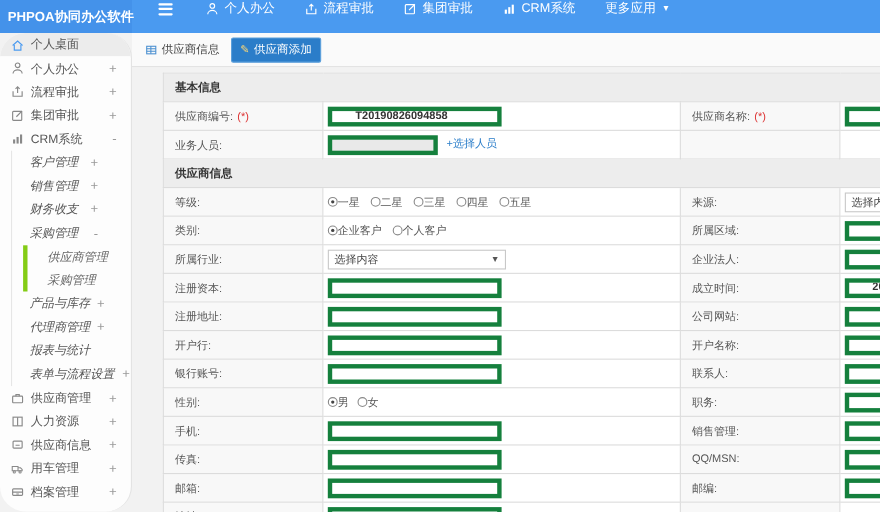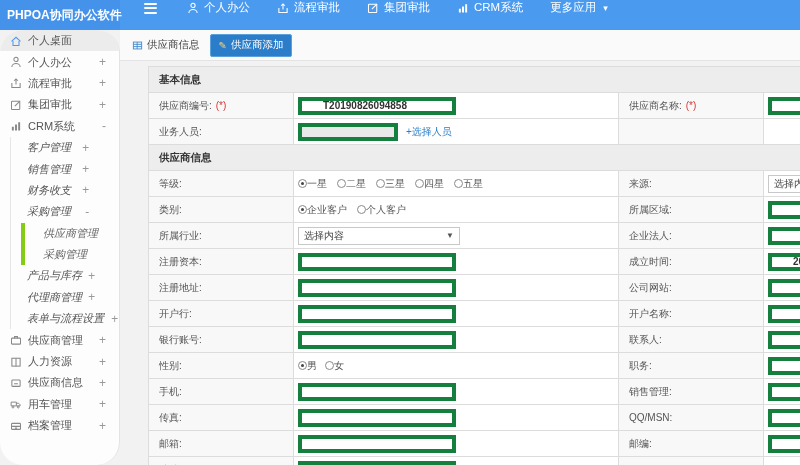--- a/index.html
+++ b/index.html
@@ -182,20 +182,23 @@
       </div>
     </div>
     <div class="side-item">
       <span>产品与库存</span>
       <span class="suffix">+</span>
     </div>
     <div class="side-item">
       <span>代理商管理</span>
       <span class="suffix">+</span>
     </div>
+    <div class="side-item">
+      <span>报表与统计</span>
+    </div>
     <div class="side-item tight">
       <span>表单与流程设置</span>
       <span class="suffix">+</span>
     </div>
   </div>
   <div class="side-item">
     <svg width="12" height="12" viewBox="0 0 16 16" fill="none" stroke="currentColor" stroke-width="1.4">
         <rect x="2" y="5.5" width="12" height="8" rx="1"></rect>
         <path d="M6 5.5V3.5h4v2"></path>
       </svg>

